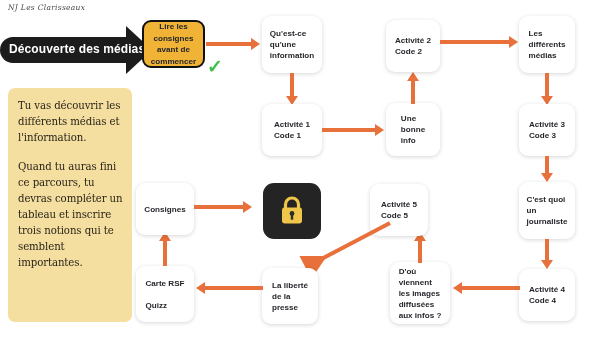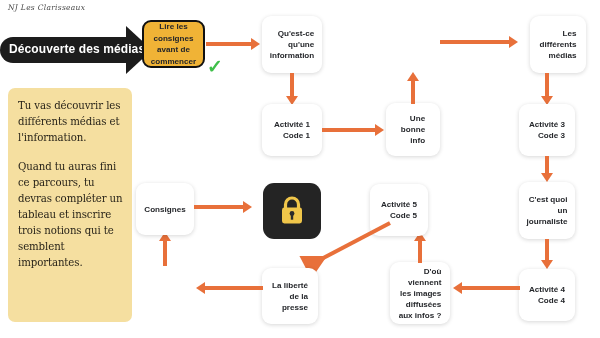--- a/index.html
+++ b/index.html
@@ -100,21 +100,21 @@
 
   
   .node {
     position: absolute;
     background: #ffffff;
     border-radius: 9px;
     box-shadow: 0 1px 4px rgba(0,0,0,0.16);
     display: flex;
     align-items: center;
     justify-content: center;
-    text-align: right;
+    text-align: left;
     box-sizing: border-box;
   }
   .node span {
     font-size: 8.1px;
     font-weight: bold;
     color: #25272b;
     line-height: 11px;
     padding: 0 4px;
   }
 
@@ -252,27 +252,33 @@
       <span>bonne</span><br>
       <span>info</span>
     </span>
   </div>
 
   <div class="conn">
     <div class="bar-v" style="left:411px; top:80px; height:24px;"></div>
     <div class="head-u" style="left:407px; top:72px;"></div>
   </div>
 
+  <div class="node" style="left:386px; top:20px; width:54px; height:52px;">
+    <span>
+      <span>Activité 2</span><br>
+      <span>Code 2</span>
+    </span>
+  </div>
 
   <div class="conn">
     <div class="bar-h" style="left:440px; top:40px; width:72px;"></div>
     <div class="head-r" style="left:509px; top:36px;"></div>
   </div>
 
-  <div class="node" style="left:530px; top:16px; width:56px; height:57px;">
+  <div class="node" style="left:519px; top:16px; width:56px; height:57px;">
     <span>
       <span>Les</span><br>
       <span>différents</span><br>
       <span>médias</span>
     </span>
   </div>
 
   <div class="conn">
     <div class="bar-v" style="left:545px; top:73px; height:26px;"></div>
     <div class="head-d" style="left:541px; top:96px;"></div>
@@ -354,20 +360,26 @@
       <span>de la</span><br>
       <span>presse</span>
     </span>
   </div>
 
   <div class="conn">
     <div class="bar-h" style="left:205px; top:286px; width:58px;"></div>
     <div class="head-l" style="left:196px; top:282px;"></div>
   </div>
 
+  <div class="node" style="left:136px; top:266px; width:58px; height:56px;">
+    <span>
+      <span>Carte RSF</span><br><br>
+      <span>Quizz</span>
+    </span>
+  </div>
 
   <div class="conn">
     <div class="bar-v" style="left:163px; top:240px; height:26px;"></div>
     <div class="head-u" style="left:159px; top:232px;"></div>
   </div>
 
   <div class="node" style="left:136px; top:183px; width:58px; height:52px;">
     <span>Consignes</span>
   </div>
 

